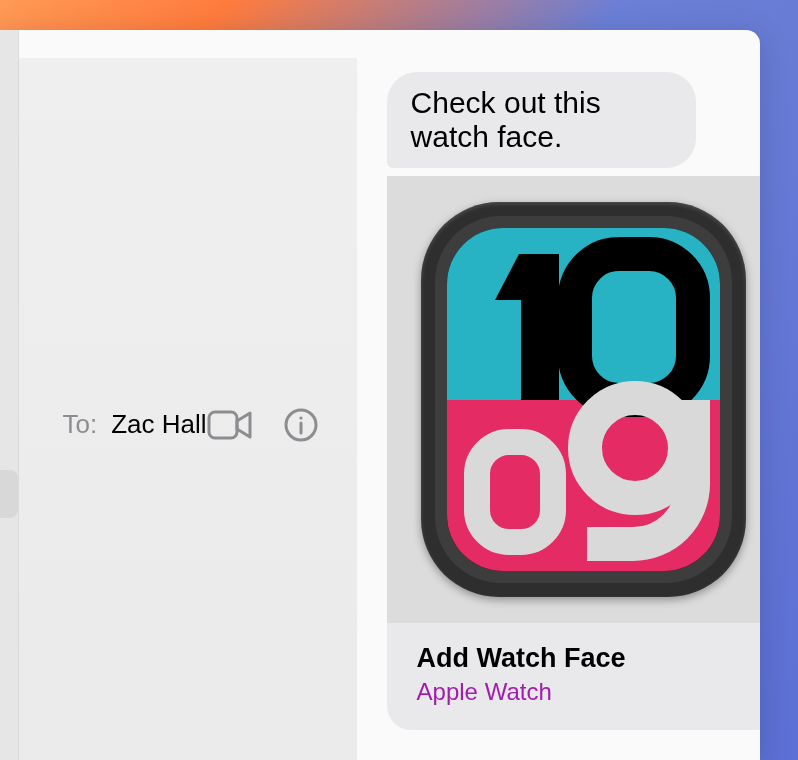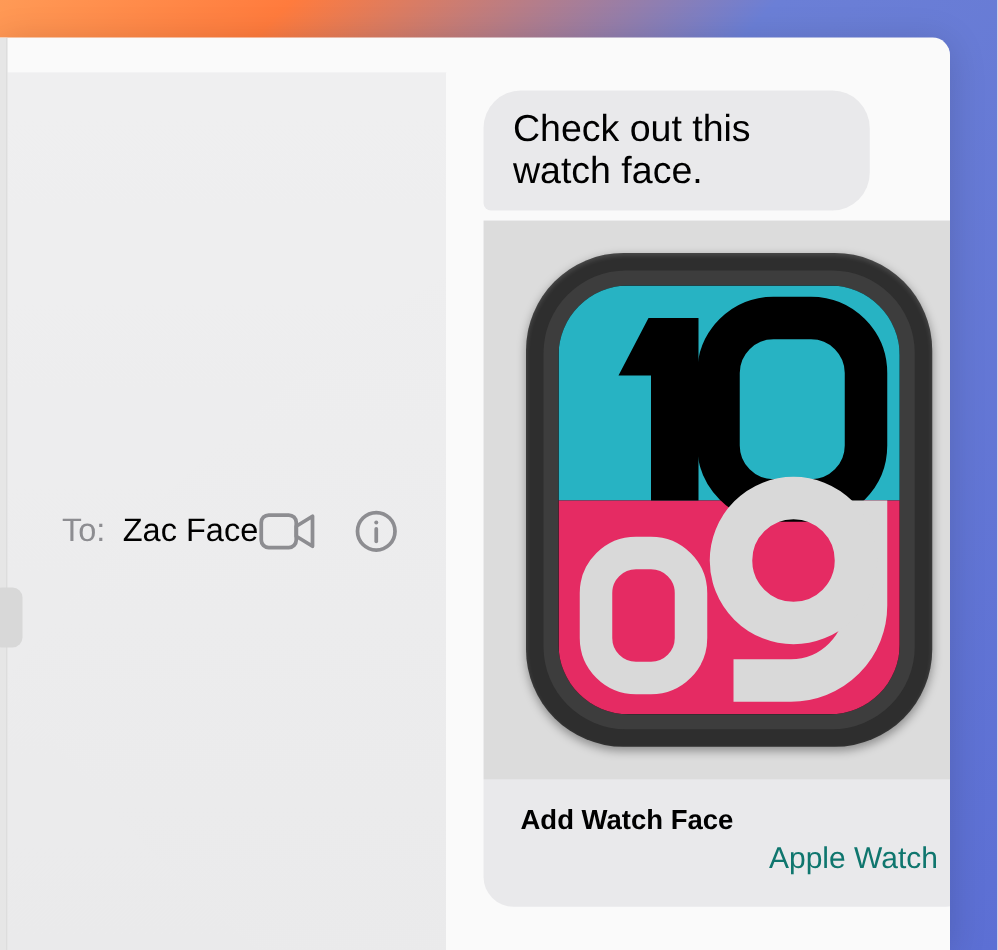--- a/index.html
+++ b/index.html
@@ -160,49 +160,48 @@
     .face-svg {
       position: absolute;
       inset: 0;
       width: 100%;
       height: 100%;
     }
     .card-meta {
       padding: 20px 30px 24px 30px;
     }
     .card-title {
-      font-size: 22px;
+      font-size: 27px;
       font-weight: 700;
       color: #000;
       margin-bottom: 4px;
     }
     .card-subtitle {
       font-size: 24px;
       font-weight: 400;
-      color: #0f766e;
-      text-align: right;
+      color: #a21caf;
     }
   </style>
 </head>
 <body>
 
 <div class="desktop-bg"></div>
 
 <div class="window-frame">
 
   <div class="sidebar-sliver">
     <div class="sidebar-item-bump"></div>
   </div>
 
   <div class="conversation">
 
     <div class="header">
       <div class="header-left">
         <span class="to-label">To:</span>
-        <span class="recipient">Zac Face</span>
+        <span class="recipient">Zac Hall</span>
       </div>
       <div class="header-right">
         <div class="header-icon">
           <svg width="46" height="34" viewBox="0 0 46 34" fill="none" stroke="currentColor" stroke-width="3" stroke-linejoin="round">
             <rect x="2" y="4" width="28" height="26" rx="6"></rect>
             <path d="M30 13 L43 5 L43 29 L30 21 Z"></path>
           </svg>
         </div>
         <div class="header-icon">
           <svg width="36" height="36" viewBox="0 0 36 36" fill="none" stroke="currentColor" stroke-width="3">

